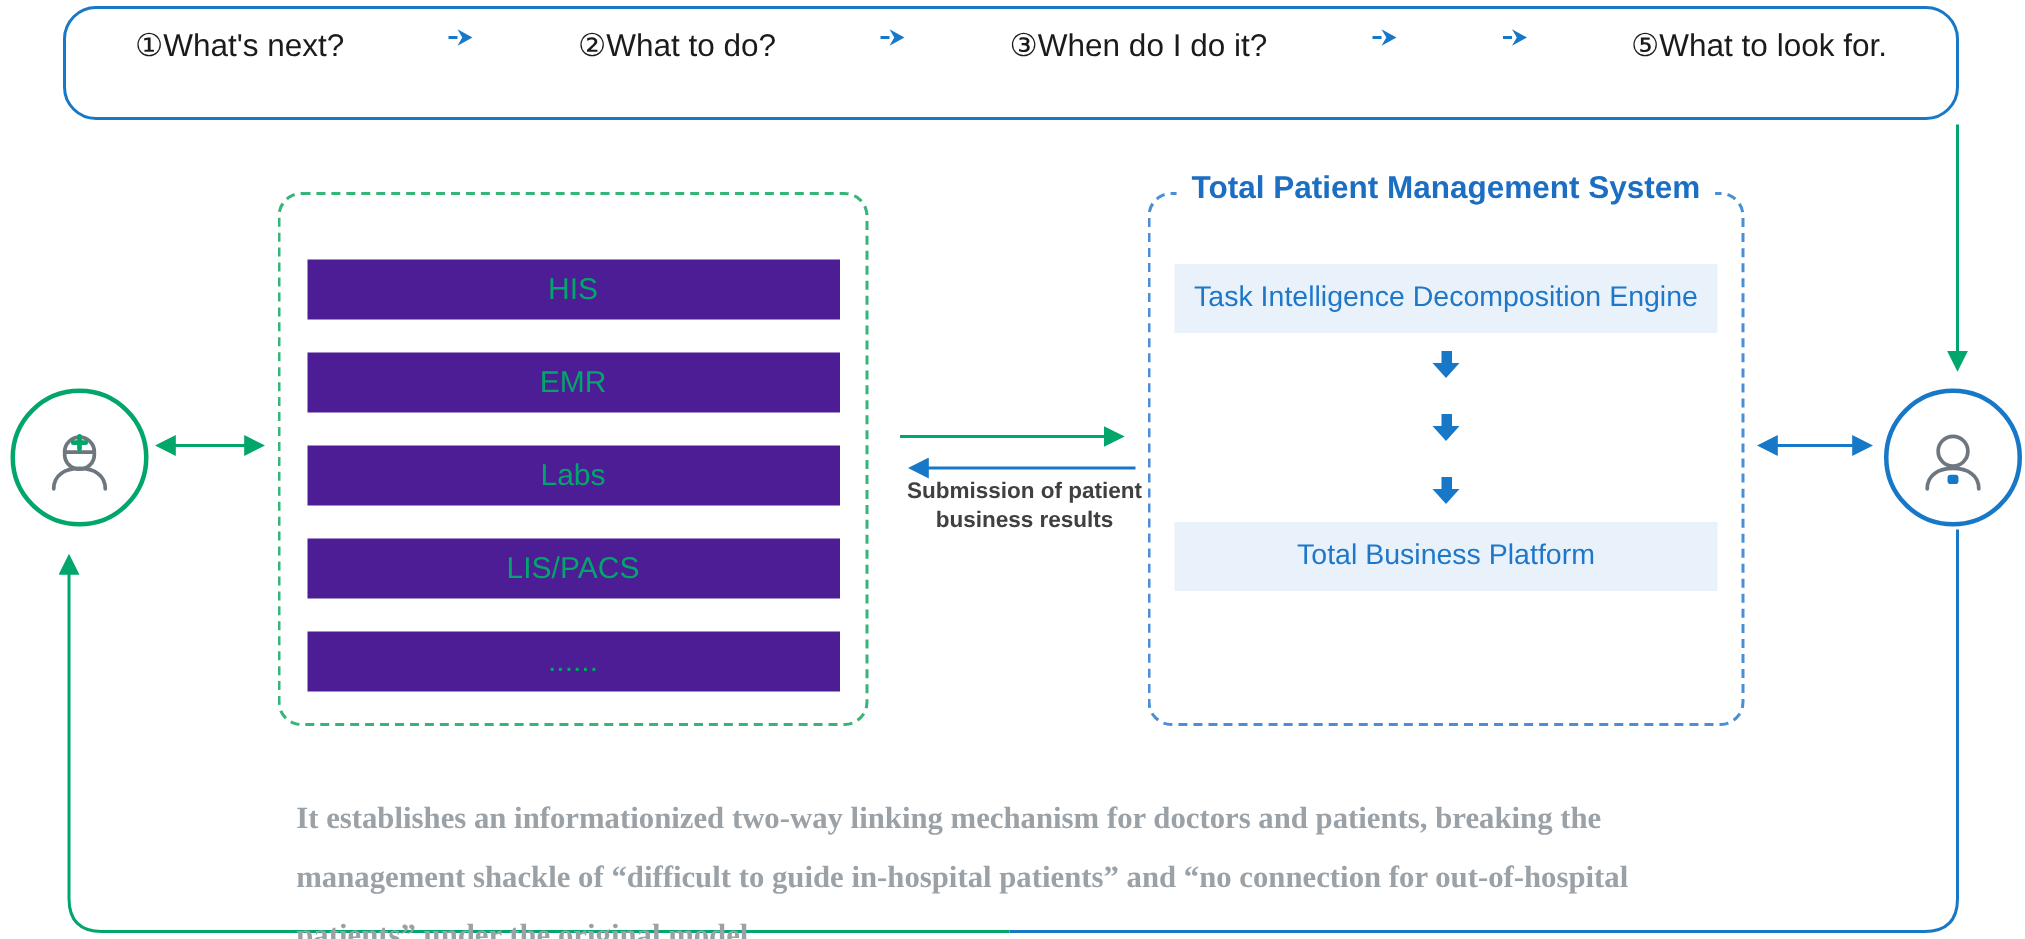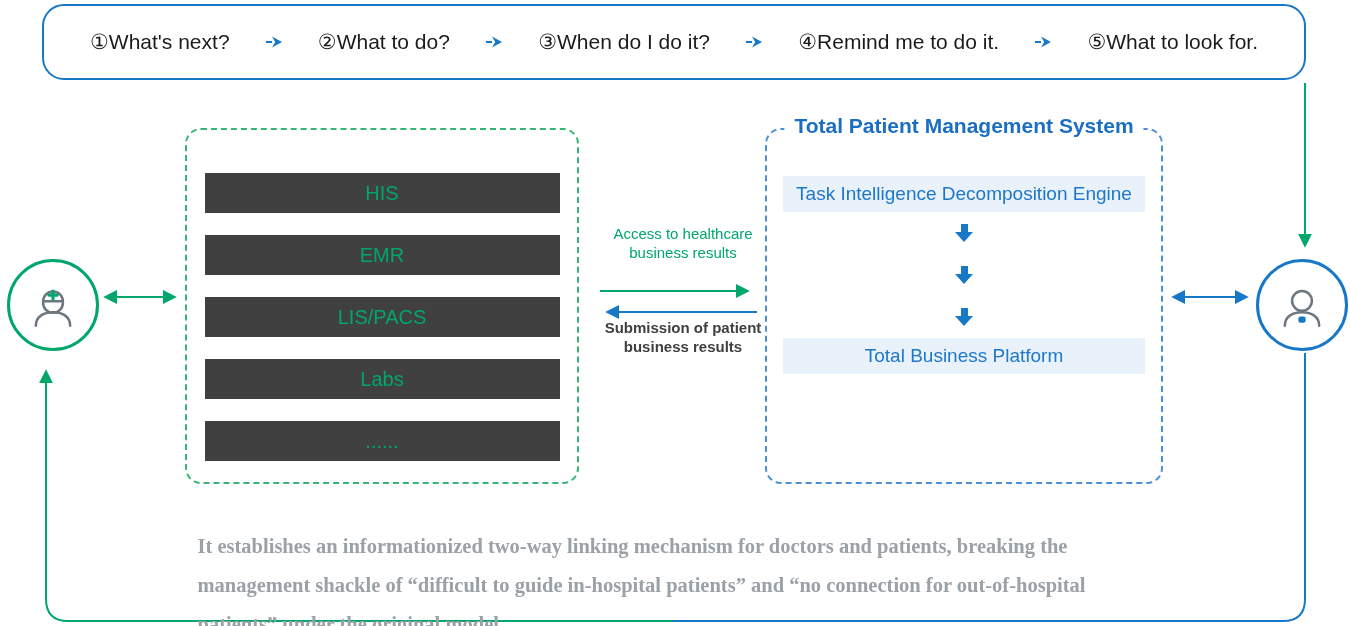--- a/index.html
+++ b/index.html
@@ -8,22 +8,22 @@
     font-family:"Liberation Sans", sans-serif; overflow:hidden;
   }
   .overlay { position:absolute; left:0; top:0; pointer-events:none; }
   .s-green { stroke:#00A66A; stroke-width:2; fill:none; }
   .s-blue  { stroke:#1878C8; stroke-width:2; fill:none; }
 
   
   .banner {
     position:absolute; left:42px; top:4px; width:1264px; height:76px;
     border:2px solid #1878C8; border-radius:22px; background:#fff;
-    display:flex; align-items:center; justify-content:space-between;
-    padding:0 46px; box-sizing:border-box; z-index:3;
+    display:flex; align-items:flex-start; justify-content:space-between;
+    padding:12px 46px; box-sizing:border-box; z-index:3;
   }
   .step { font-size:21px; color:#1b1b1b; font-weight:500; white-space:nowrap; }
   .flow-arrow { display:flex; align-items:center; }
 
   
   .badge {
     position:absolute; width:86px; height:86px; border-radius:50%;
     background:#fff; display:flex; align-items:center; justify-content:center; z-index:3;
   }
   .badge.doctor  { left:7px;    top:259px; border:3px solid #00A66A; }
@@ -35,27 +35,27 @@
   .panel-blue  { left:765px; width:398px; border:2px dashed #4A8FD6;text-align:center; }
   .panel-title {
     position:absolute; top:-16px; left:50%; transform:translateX(-50%);
     background:#fff; padding:0 10px; font-size:21px; font-weight:bold; white-space:nowrap;
   }
   .panel-green .panel-title { color:#00A66A; }
   .panel-blue  .panel-title { color:#1B6EC2; }
 
   .green-items { display:flex; flex-direction:column; align-items:center; gap:22px; padding-top:43px; }
   .green-item {
-    width:355px; height:40px; background:#404040; color:#00A66A; font-size:20px;
+    width:355px; height:40px; background:#4c1d95; color:#00A66A; font-size:20px;
     display:flex; align-items:center; justify-content:center; white-space:nowrap;
   }
 
   .blue-items { display:flex; flex-direction:column; align-items:center; padding-top:46px; }
   .blue-item {
-    width:362px; height:36px; background:#E9F2FB; color:#1E77C8; font-size:19px;
+    width:362px; height:46px; background:#E9F2FB; color:#1E77C8; font-size:19px;
     display:flex; align-items:center; justify-content:center; white-space:nowrap; flex:none;
   }
   .down-arrow { height:42px; display:flex; flex-direction:column; align-items:center; justify-content:center; flex:none; }
   .da-stem { width:7px; height:8px; background:#1878C8; }
   .da-head { width:0; height:0; border-left:9px solid transparent; border-right:9px solid transparent; border-top:10px solid #1878C8; }
 
   
   .mid-label { position:absolute; text-align:center; font-weight:500; z-index:2; }
   .mid-label.top    { left:606px; top:224px; width:154px; color:#00A66A; font-size:15px; line-height:19px; }
   .mid-label.bottom { left:601px; top:318px; width:164px; color:#404040; font-size:15px; line-height:19px;font-weight:bold; }
@@ -102,21 +102,20 @@
       <svg width="18" height="14" viewBox="0 0 18 14">
           <path d="M1,6 h6 v2 h-6 z M7,1.5 l10,5.5 -10,5.5 3.2,-5.5 z" fill="#1878C8"></path>
         </svg>
     </span>
     <span class="step">③When do I do it?</span>
     <span class="flow-arrow">
       <svg width="18" height="14" viewBox="0 0 18 14">
           <path d="M1,6 h6 v2 h-6 z M7,1.5 l10,5.5 -10,5.5 3.2,-5.5 z" fill="#1878C8"></path>
         </svg>
     </span>
-    <span class="step">④Remind me to do it.</span>
     <span class="flow-arrow">
       <svg width="18" height="14" viewBox="0 0 18 14">
           <path d="M1,6 h6 v2 h-6 z M7,1.5 l10,5.5 -10,5.5 3.2,-5.5 z" fill="#1878C8"></path>
         </svg>
     </span>
     <span class="step">⑤What to look for.</span>
   </div>
 
   <div class="badge doctor">
     <svg width="50" height="50" viewBox="0 0 48 48" fill="none">
@@ -132,22 +131,22 @@
       <circle cx="24" cy="20" r="9.5" stroke="#6E7780" stroke-width="2.4"></circle>
       <path d="M7.5,44 c0,-8.8 7.2,-13 16.5,-13 c9.3,0 16.5,4.2 16.5,13" stroke="#6E7780" stroke-width="2.4" stroke-linecap="round"></path>
       <rect x="20.5" y="35" width="7" height="6" rx="2" fill="#1878C8"></rect>
     </svg>
   </div>
 
   <div class="panel panel-green">
     <div class="green-items">
       <div class="green-item">HIS</div>
       <div class="green-item">EMR</div>
+      <div class="green-item">Labs</div>
       <div class="green-item">LIS/PACS</div>
-      <div class="green-item">Labs</div>
       <div class="green-item">......</div>
     </div>
   </div>
 
   <div class="panel panel-blue">
     <div class="panel-title">Total Patient Management System</div>
     <div class="blue-items">
       <div class="blue-item">Task Intelligence Decomposition Engine</div>
       <div class="down-arrow">
           <div class="da-stem"></div>
@@ -158,18 +157,17 @@
           <div class="da-head"></div>
         </div>
       <div class="down-arrow">
           <div class="da-stem"></div>
           <div class="da-head"></div>
         </div>
       <div class="blue-item">Total Business Platform</div>
     </div>
   </div>
 
-  <div class="mid-label top">Access to healthcare business results</div>
   <div class="mid-label bottom">Submission of patient business results</div>
 
   <div class="footer">It establishes an informationized two-way linking mechanism for doctors and patients, breaking the management shackle of “difficult to guide in-hospital patients” and “no connection for out-of-hospital patients” under the original model.</div>
 
 </div>
 
 </body></html>

